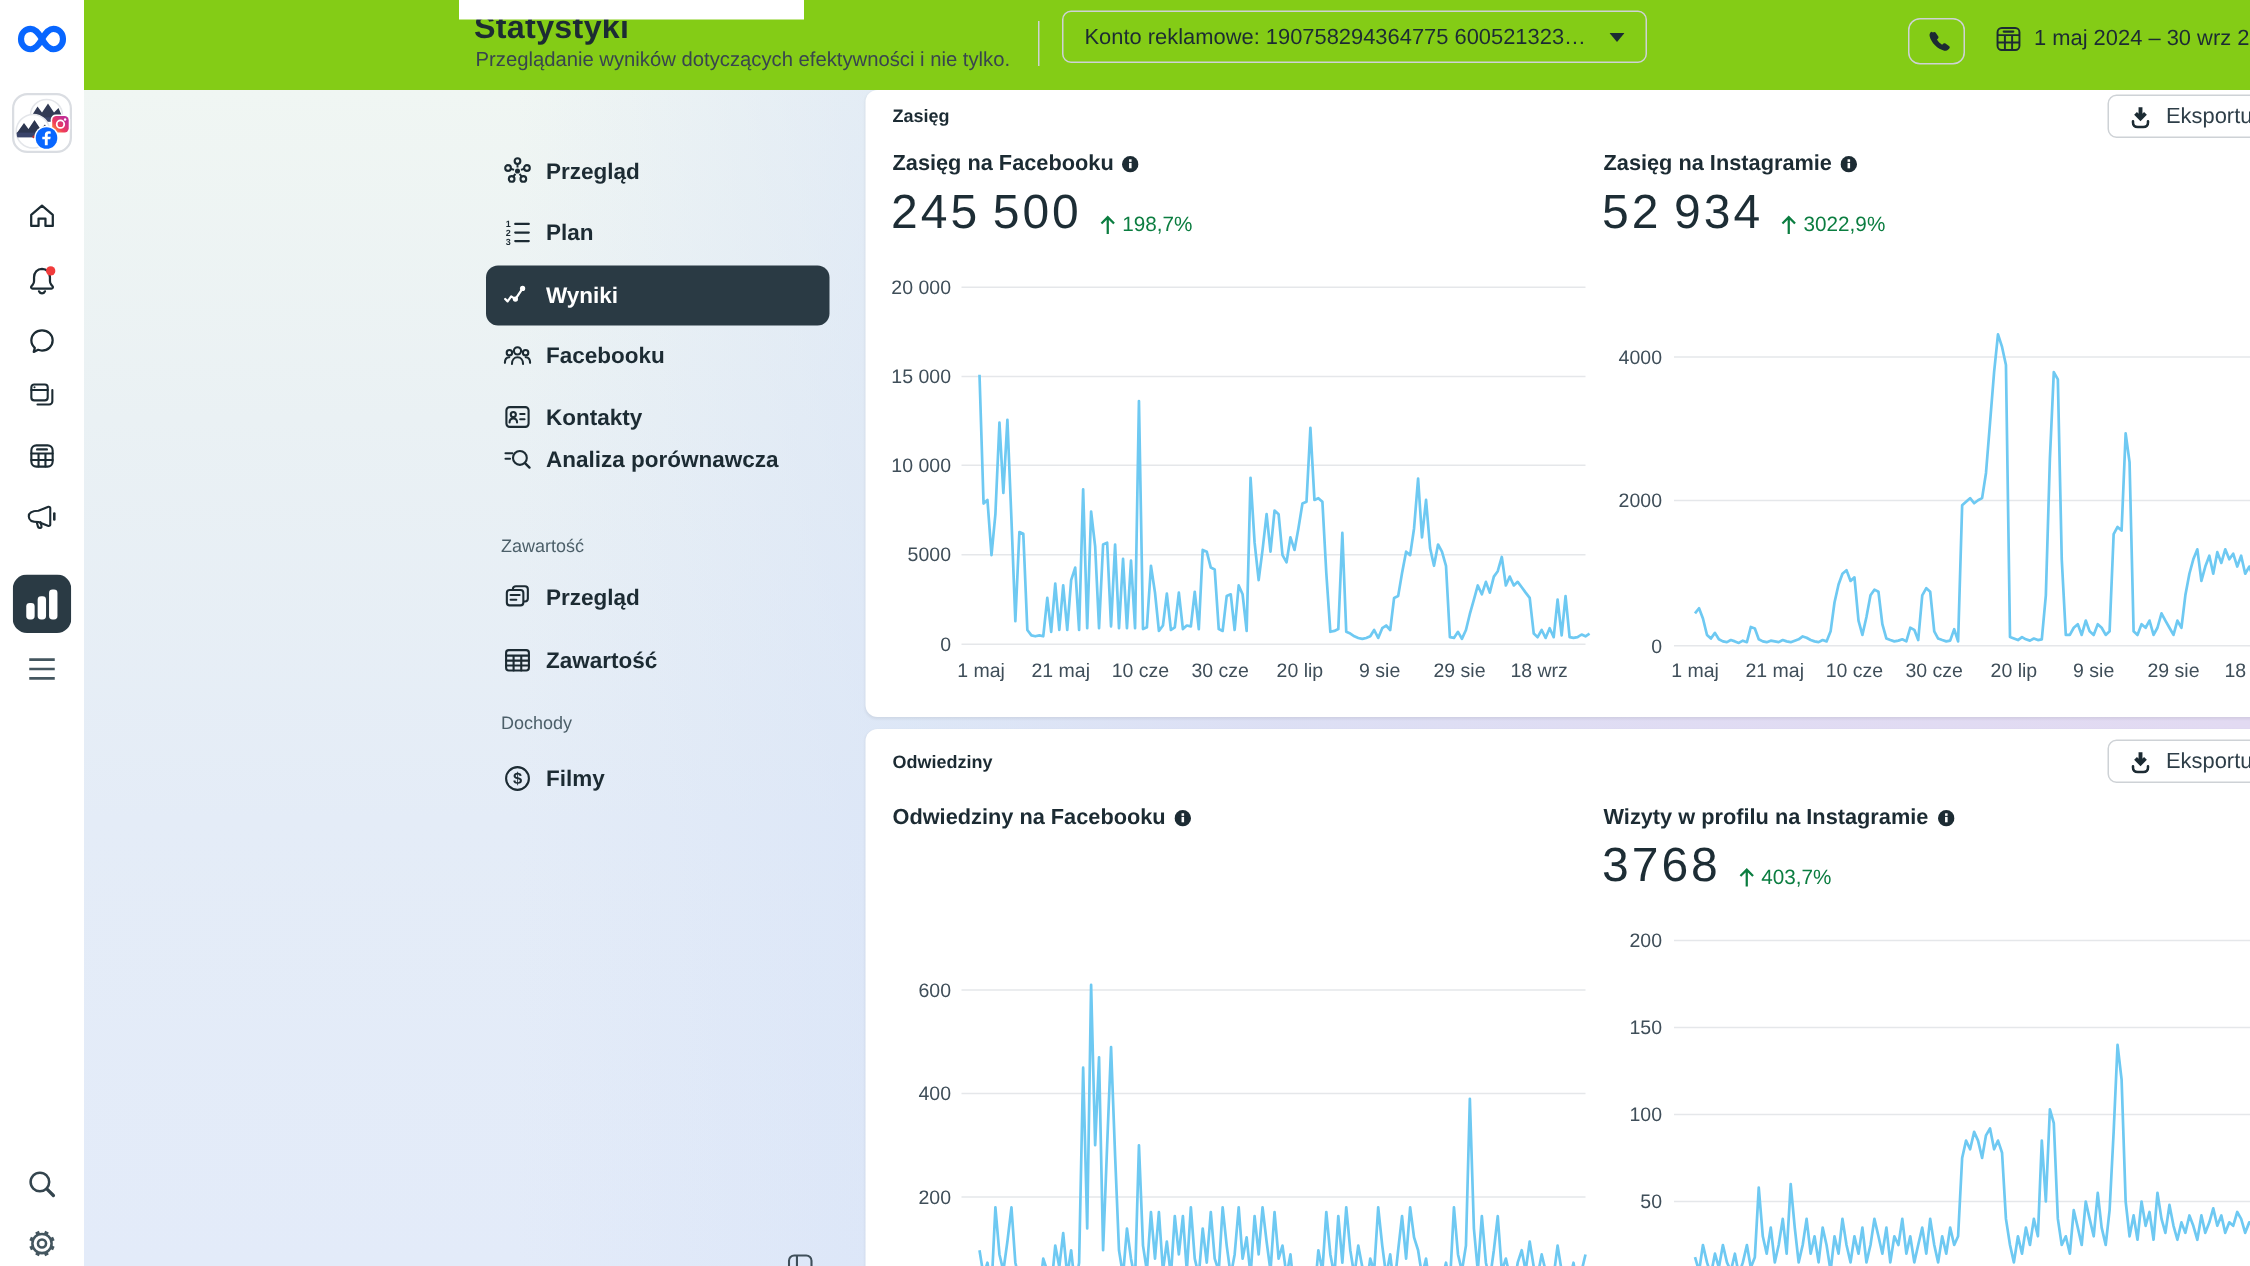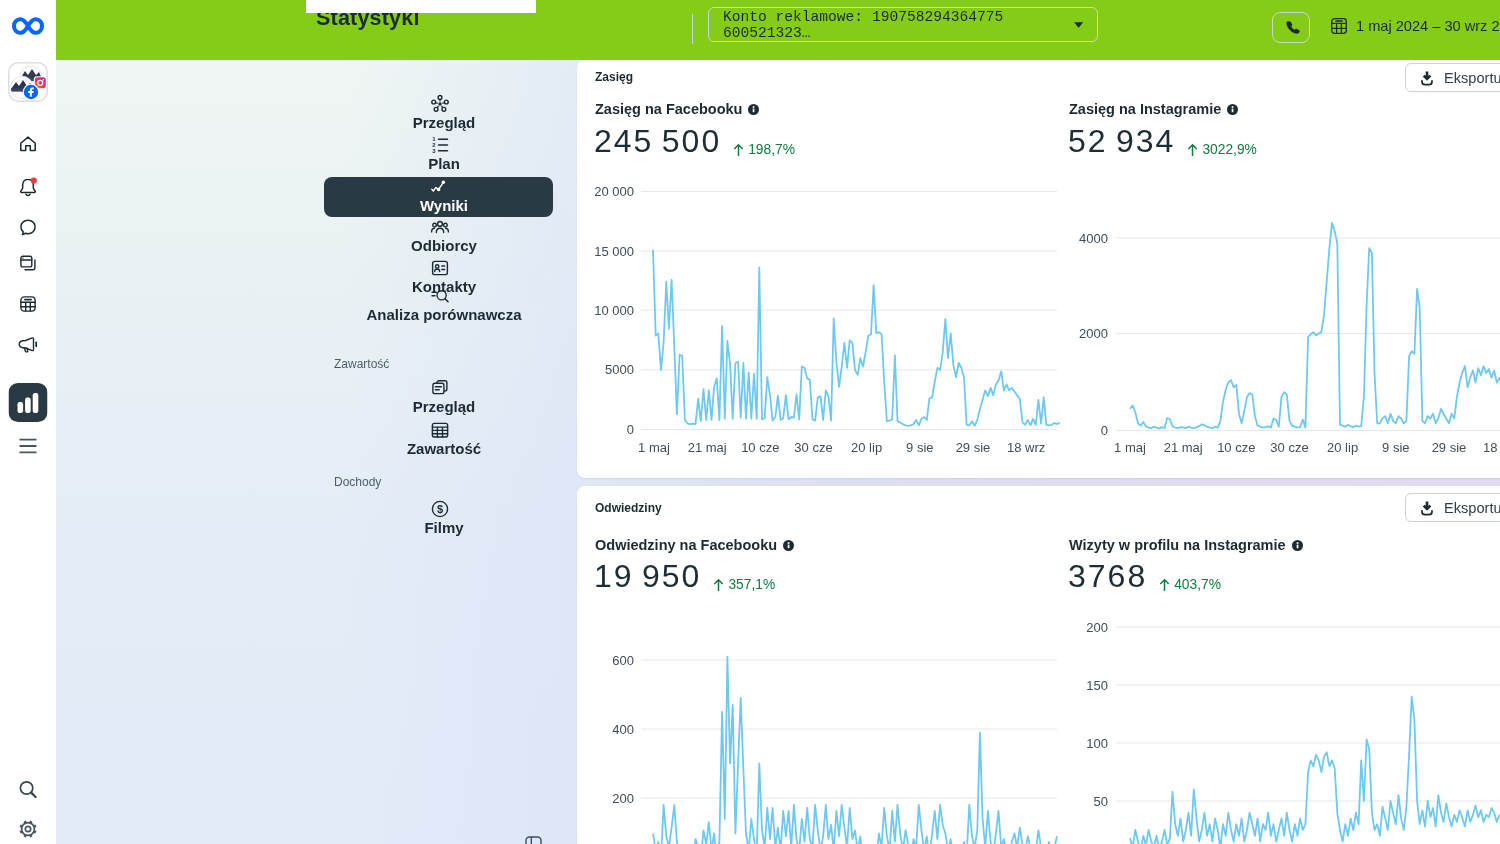--- a/index.html
+++ b/index.html
@@ -4,27 +4,27 @@
 * { margin:0; padding:0; box-sizing:border-box; }
 html,body { width:1500px; height:844px; overflow:hidden; }
 body { font-family:"Liberation Sans", sans-serif; background:#fff; position:relative; color:#1c2b33; }
 .rail { position:absolute; left:0; top:0; width:56px; height:844px; background:#fff; z-index:30; }
 .ric { position:absolute; left:50%; transform:translateX(-50%); }
 .header { position:absolute; left:56px; top:0; width:1444px; height:60px; background:#84cc16; z-index:20; }
 .htitle { position:absolute; left:260px; top:4px; font-size:21.5px; line-height:28px; font-weight:700; letter-spacing:0.2px; }
 .hcut { position:absolute; left:250px; top:0; width:230px; height:12.5px; background:#fff; z-index:6; }
 .hsub { position:absolute; left:261px; top:32px; font-size:13.5px; color:#38454e; }
 .hdiv { position:absolute; left:636px; top:14px; width:1px; height:30px; background:#ced2d6; }
-.hdrop { position:absolute; left:652px; top:7px; width:390px; height:35px; border:1px solid #ced2d6; border-radius:6px; display:flex; align-items:center; padding:0 14px; justify-content:space-between;font-family:Liberation Mono, monospace; }
+.hdrop { position:absolute; left:652px; top:7px; width:390px; height:35px; border:1px solid #ced2d6; border-radius:6px; display:flex; align-items:center; padding:0 14px; justify-content:space-between; }
 .hdroptxt { font-size:14.6px; }
 .hphone { position:absolute; left:1216px; top:12px; width:38px; height:31px; border:1px solid #ced2d6; border-radius:8px; display:flex; align-items:center; justify-content:center; }
 .hdate { position:absolute; left:1274px; top:0; height:52px; display:flex; align-items:center; font-size:14.6px; white-space:nowrap; }
 .content { position:absolute; left:56px; top:60px; width:1444px; height:784px;
   background:linear-gradient(90deg, rgba(216,226,245,0) 20%, rgba(214,226,247,0.55) 38%, rgba(219,221,244,0.85) 55%, rgba(224,219,243,0.95) 75%, rgba(226,218,242,1) 100%), linear-gradient(180deg, #f0f6f3 0%, #eaf1f4 28%, #e4ecf7 62%, #e3ebf9 100%); }
-.mitem { position:absolute; left:268px; width:229px; height:40px; display:flex; align-items:center; padding-left:11px; font-size:15px; font-weight:700; color:#1c2b33; border-radius:8px;flex-direction:column; }
+.mitem { position:absolute; left:268px; width:229px; height:40px; display:flex; align-items:center; padding-left:11px; font-size:15px; font-weight:700; color:#1c2b33; border-radius:8px; }
 .mitem .mi { margin-right:9px; }
 .mitem.sel { background:#2a3a44; color:#fff; }
 .mlabel { position:absolute; left:278px; font-size:12px; color:#4c5f69; }
 .card { position:absolute; left:577px; width:968px; background:#fff; border-radius:8px; box-shadow:0 1px 2px rgba(0,0,0,0.07); }
 .ctitle { position:absolute; left:18px; font-size:12px; font-weight:700; }
 .exportbtn { position:absolute; left:828px; width:130px; height:29px; border:1px solid #ced2d6; border-radius:6px; background:#fff; display:flex; align-items:center; padding-left:13px; font-size:14.6px; color:#2e3e48; }
 .colhead { position:absolute; font-size:14.5px; font-weight:700; display:flex; align-items:center; }
 .colhead .info { margin-left:6px; }
 .bignum { position:absolute; font-size:32px; line-height:32px; color:#1d2d35; letter-spacing:2px; display:flex; align-items:baseline; }
 .pct { font-size:13.8px; color:#0b7d40; font-weight:400; letter-spacing:0; margin-left:12px; display:inline-flex; align-items:center; position:relative; top:5px; }
@@ -78,21 +78,21 @@
     </div>
     <div class="mitem" style="top:157px">
       <svg class="mi" width="20" height="20" viewBox="0 0 20 20">
         <circle cx="10" cy="6.9" r="2.4" stroke="#1c2b33" stroke-width="1.4" fill="none" stroke-linecap="round" stroke-linejoin="round"></circle>
         <path d="M6.3 15.6 c0-2.6 1.6-4.4 3.7-4.4 s3.7 1.8 3.7 4.4" stroke="#1c2b33" stroke-width="1.4" fill="none" stroke-linecap="round" stroke-linejoin="round"></path>
         <circle cx="4.6" cy="8.1" r="1.8" stroke="#1c2b33" stroke-width="1.4" fill="none" stroke-linecap="round" stroke-linejoin="round"></circle>
         <path d="M1.6 14.9 c0-2.2 1.2-3.6 2.9-3.7" stroke="#1c2b33" stroke-width="1.4" fill="none" stroke-linecap="round" stroke-linejoin="round"></path>
         <circle cx="15.4" cy="8.1" r="1.8" stroke="#1c2b33" stroke-width="1.4" fill="none" stroke-linecap="round" stroke-linejoin="round"></circle>
         <path d="M18.4 14.9 c0-2.2-1.2-3.6-2.9-3.7" stroke="#1c2b33" stroke-width="1.4" fill="none" stroke-linecap="round" stroke-linejoin="round"></path>
       </svg>
-      <span>Odbiorcy</span>
+      <span>Facebooku</span>
     </div>
     <div class="mitem" style="top:198px">
       <svg class="mi" width="20" height="20" viewBox="0 0 20 20">
         <rect x="2.6" y="3.4" width="14.8" height="13.2" rx="2.2" stroke="#1c2b33" stroke-width="1.4" fill="none" stroke-linecap="round" stroke-linejoin="round"></rect>
         <circle cx="7.2" cy="8.4" r="1.7" stroke="#1c2b33" stroke-width="1.4" fill="none" stroke-linecap="round" stroke-linejoin="round"></circle>
         <path d="M4.7 13.6 c0-1.6 1.1-2.6 2.5-2.6 s2.5 1 2.5 2.6" stroke="#1c2b33" stroke-width="1.4" fill="none" stroke-linecap="round" stroke-linejoin="round"></path>
         <path d="M11.8 8 h2.9 M11.8 11.5 h2.9" stroke="#1c2b33" stroke-width="1.4" fill="none" stroke-linecap="round" stroke-linejoin="round"></path>
       </svg>
       <span>Kontakty</span>
     </div>
@@ -209,23 +209,20 @@
   <div class="colhead" style="left:18px;top:51px">Odwiedziny na Facebooku <svg class="info" width="11" height="11" viewBox="0 0 11 11">
         <circle cx="5.5" cy="5.5" r="5.5" fill="#1c2b33"></circle>
         <rect x="4.7" y="4.6" width="1.7" height="3.6" fill="#fff"></rect>
         <rect x="4.7" y="2.2" width="1.7" height="1.7" fill="#fff"></rect>
       </svg></div>
   <div class="colhead" style="left:492px;top:51px">Wizyty w profilu na Instagramie <svg class="info" width="11" height="11" viewBox="0 0 11 11">
         <circle cx="5.5" cy="5.5" r="5.5" fill="#1c2b33"></circle>
         <rect x="4.7" y="4.6" width="1.7" height="3.6" fill="#fff"></rect>
         <rect x="4.7" y="2.2" width="1.7" height="1.7" fill="#fff"></rect>
       </svg></div>
-  <div class="bignum" style="left:17px;top:74px">19 950<span class="pct"><svg width="11" height="14" viewBox="0 0 11 14" style="margin-right:4px">
-          <path d="M5.5 13 V2 M1.3 6 L5.5 1.8 L9.7 6" stroke="#0b7d40" stroke-width="1.5" fill="none"></path>
-        </svg>357,1%</span></div>
   <div class="bignum" style="left:491px;top:74px">3768<span class="pct"><svg width="11" height="14" viewBox="0 0 11 14" style="margin-right:4px">
           <path d="M5.5 13 V2 M1.3 6 L5.5 1.8 L9.7 6" stroke="#0b7d40" stroke-width="1.5" fill="none"></path>
         </svg>403,7%</span></div>
   <svg class="csvg" width="968" height="420" viewBox="0 0 968 420">
       <line x1="64" y1="174" x2="480" y2="174" stroke="#e5e7ea" stroke-width="1"></line>
       <line x1="64" y1="243" x2="480" y2="243" stroke="#e5e7ea" stroke-width="1"></line>
       <line x1="64" y1="312" x2="480" y2="312" stroke="#e5e7ea" stroke-width="1"></line>
       <line x1="539" y1="141" x2="975" y2="141" stroke="#e5e7ea" stroke-width="1"></line>
       <line x1="539" y1="199" x2="975" y2="199" stroke="#e5e7ea" stroke-width="1"></line>
       <line x1="539" y1="257" x2="975" y2="257" stroke="#e5e7ea" stroke-width="1"></line>
@@ -238,20 +235,21 @@
       <text x="531" y="261.5" text-anchor="end" class="ax">100</text>
       <text x="531" y="319.5" text-anchor="end" class="ax">50</text>
       <polyline points="76.0,347.5 78.7,364.4 81.3,355.8 84.0,372.7 86.6,318.9 89.3,350.3 91.9,361.3 94.6,341.7 97.3,318.9 99.9,355.8 102.6,367.2 105.2,376.9 107.9,372.7 110.6,376.9 113.2,364.4 115.9,375.5 118.5,353.1 121.2,361.3 123.8,372.7 126.5,344.4 129.2,358.6 131.8,336.1 134.5,364.4 137.1,347.5 139.8,372.7 142.4,355.8 145.1,225.8 147.8,333.0 150.4,170.6 153.1,277.5 155.7,218.9 158.4,347.5 161.1,277.5 163.7,212.0 166.4,284.4 169.0,347.5 171.7,364.4 174.3,333.0 177.0,353.1 179.7,367.2 182.3,277.5 185.0,344.4 187.6,361.3 190.3,322.0 193.0,353.1 195.6,322.0 198.3,361.3 200.9,341.7 203.6,364.4 206.2,324.8 208.9,350.3 211.6,324.8 214.2,361.3 216.9,318.9 219.5,353.1 222.2,364.4 224.8,333.0 227.5,355.8 230.2,322.0 232.8,353.1 235.5,361.3 238.1,318.9 240.8,344.4 243.5,364.4 246.1,350.3 248.8,318.9 251.4,353.1 254.1,338.9 256.7,364.4 259.4,324.8 262.1,350.3 264.7,318.9 267.4,341.7 270.0,361.3 272.7,322.0 275.4,353.1 278.0,344.4 280.7,364.4 283.3,350.3 286.0,376.9 288.6,376.9 291.3,375.5 294.0,376.9 296.6,372.7 299.3,376.9 301.9,347.5 304.6,361.3 307.2,322.0 309.9,350.3 312.6,364.4 315.2,324.8 317.9,355.8 320.5,318.9 323.2,347.5 325.9,364.4 328.5,344.4 331.2,358.6 333.8,372.7 336.5,353.1 339.1,361.3 341.8,318.9 344.5,344.4 347.1,364.4 349.8,350.3 352.4,372.7 355.1,347.5 357.7,324.8 360.4,353.1 363.1,318.9 365.7,338.9 368.4,347.5 371.0,364.4 373.7,353.1 376.4,372.7 379.0,361.3 381.7,376.9 384.3,367.2 387.0,355.8 389.6,370.0 392.3,318.9 395.0,350.3 397.6,361.3 400.3,344.4 402.9,246.5 405.6,333.0 408.2,361.3 410.9,324.8 413.6,355.8 416.2,367.2 418.9,347.5 421.5,324.8 424.2,361.3 426.9,353.1 429.5,364.4 432.2,372.7 434.8,355.8 437.5,347.5 440.1,361.3 442.8,341.7 445.5,358.6 448.1,364.4 450.8,350.3 453.4,361.3 456.1,372.7 458.8,364.4 461.4,344.4 464.1,361.3 466.7,376.9 469.4,367.2 472.0,355.8 474.7,372.7 477.4,361.3 480.0,350.3" fill="none" stroke="#6ec9f2" stroke-width="1.8" stroke-linejoin="round"></polyline>
       <polyline points="553.0,352.1 555.7,361.4 558.3,344.0 561.0,355.6 563.6,363.7 566.3,349.8 568.9,359.1 571.6,344.0 574.3,355.6 576.9,361.4 579.6,349.8 582.2,363.7 584.9,355.6 587.6,344.0 590.2,359.1 592.9,352.1 595.5,305.7 598.2,338.2 600.8,349.8 603.5,332.4 606.2,355.6 608.8,344.0 611.5,326.6 614.1,349.8 616.8,303.4 619.5,332.4 622.1,355.6 624.8,344.0 627.4,326.6 630.1,349.8 632.7,338.2 635.4,355.6 638.1,332.4 640.7,344.0 643.4,361.4 646.0,338.2 648.7,349.8 651.3,326.6 654.0,344.0 656.7,355.6 659.3,338.2 662.0,349.8 664.6,332.4 667.3,355.6 670.0,344.0 672.6,326.6 675.3,338.2 677.9,349.8 680.6,332.4 683.2,355.6 685.9,338.2 688.6,344.0 691.2,326.6 693.9,349.8 696.5,338.2 699.2,355.6 701.8,344.0 704.5,332.4 707.2,349.8 709.8,326.6 712.5,344.0 715.1,355.6 717.8,338.2 720.5,349.8 723.1,332.4 725.8,344.0 728.4,338.2 731.1,286.0 733.7,274.4 736.4,280.2 739.1,268.6 741.7,274.4 744.4,286.0 747.0,270.9 749.7,266.3 752.4,280.2 755.0,274.4 757.7,282.5 760.3,326.6 763.0,344.0 765.6,355.6 768.3,338.2 771.0,349.8 773.6,332.4 776.3,344.0 778.9,326.6 781.6,338.2 784.2,274.4 786.9,315.0 789.6,253.5 792.2,262.8 794.9,326.6 797.5,344.0 800.2,338.2 802.9,349.8 805.5,320.8 808.2,332.4 810.8,344.0 813.5,315.0 816.1,326.6 818.8,338.2 821.5,309.2 824.1,332.4 826.8,344.0 829.4,320.8 832.1,268.6 834.7,210.6 837.4,233.8 840.1,315.0 842.7,338.2 845.4,324.3 848.0,340.5 850.7,315.0 853.4,331.2 856.0,322.0 858.7,340.5 861.3,309.2 864.0,326.6 866.6,335.9 869.3,317.3 872.0,331.2 874.6,340.5 877.3,328.9 879.9,335.9 882.6,324.3 885.2,331.2 887.9,340.5 890.6,324.3 893.2,335.9 895.9,328.9 898.5,319.6 901.2,331.2 903.9,324.3 906.5,335.9 909.2,328.9 911.8,331.2 914.5,322.0 917.1,326.6 919.8,335.9 922.5,328.9 925.1,331.2 927.8,324.3 930.4,335.9 933.1,328.9 935.8,331.2 938.4,335.9 941.1,324.3 943.7,331.2 946.4,328.9 949.0,335.9 951.7,324.3 954.4,331.2 957.0,328.9" fill="none" stroke="#6ec9f2" stroke-width="1.8" stroke-linejoin="round"></polyline>
     </svg>
 </div>
 
 <div class="header">
   <div class="htitle">Statystyki</div>
     <div class="hcut"></div>
+  <div class="hsub">Przeglądanie wyników dotyczących efektywności i nie tylko.</div>
   <div class="hdiv"></div>
   <div class="hdrop">
       <span class="hdroptxt">Konto reklamowe: 190758294364775 600521323…</span>
       <svg width="10" height="6" viewBox="0 0 10 6">
         <path d="M0 0 h10 L5 6 Z" fill="#1c2b33"></path>
       </svg>
     </div>
   <div class="hphone">
       <svg width="17" height="17" viewBox="0 0 17 17">
         <path d="M4.4 2.2 c-.8.8-1.2 1.8-1 2.8 .5 2.2 1.8 4.4 3.6 6.2 1.8 1.8 4 3.1 6.2 3.6 1 .2 2-.2 2.8-1 l.5-.5 c.5-.5.4-1.3-.2-1.7 l-2.3-1.6 c-.5-.3-1.1-.3-1.5.1 l-.8.7 c-1.4-.8-2.6-2-3.4-3.4 l.7-.8 c.4-.4.4-1 .1-1.5 L7.5 2.8 c-.4-.6-1.2-.7-1.7-.2 Z" fill="#1c2b33"></path>

